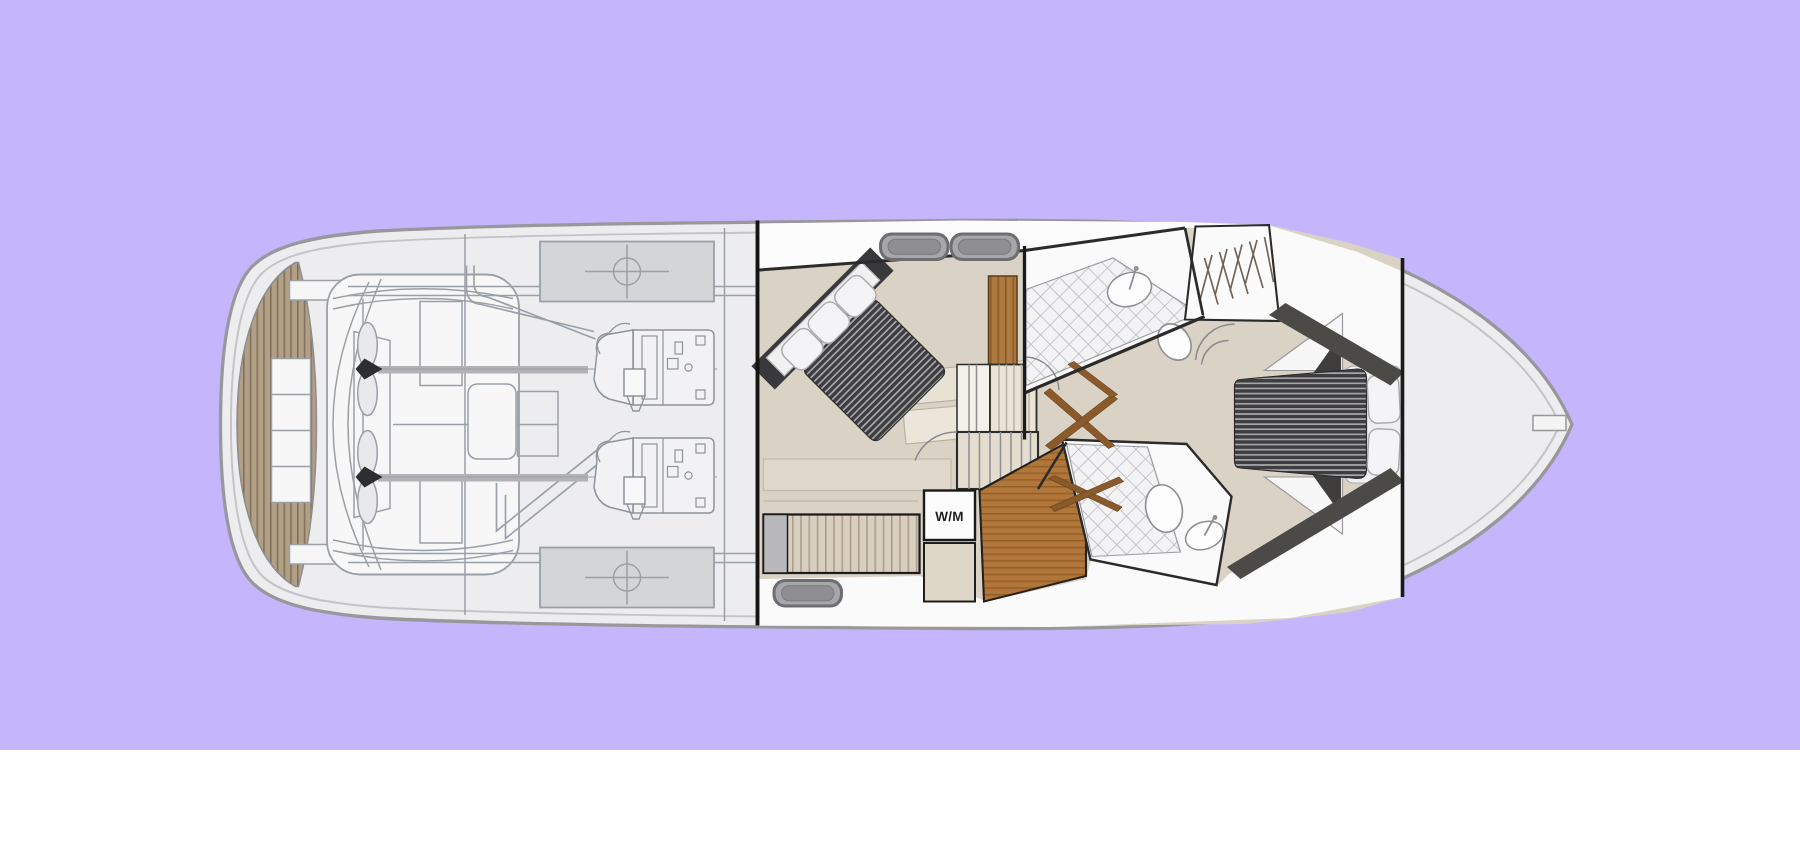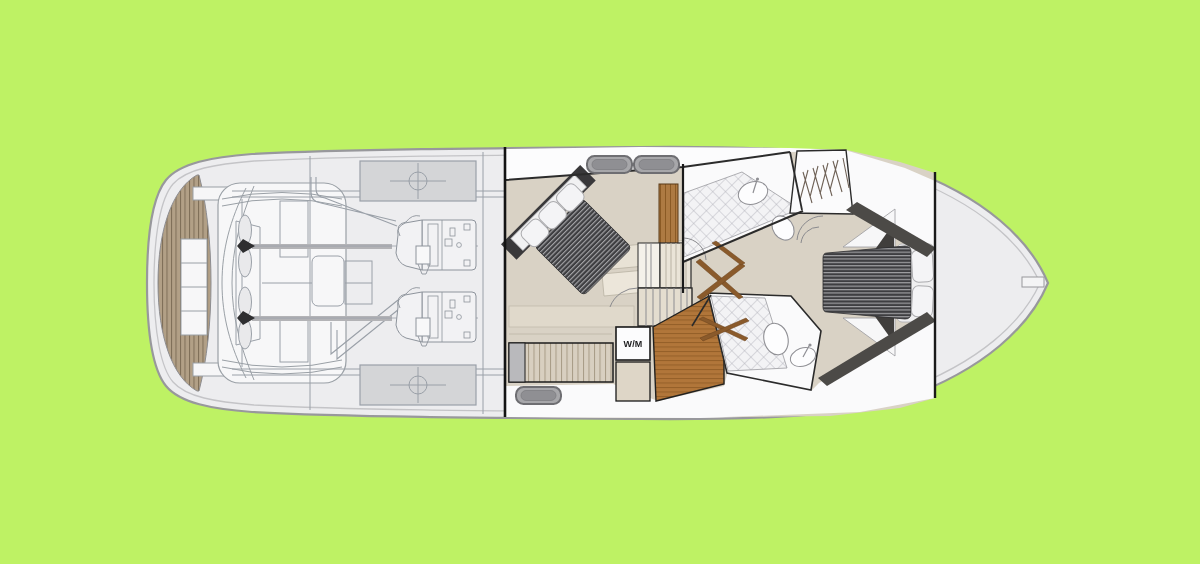--- a/index.html
+++ b/index.html
@@ -1,16 +1,16 @@
 <!DOCTYPE html>
 <html style="--page_bg: #ffffff; --hull_fill: #ededef; --hull_line: #98989c; --hull_inner_line: #c4c4c7; --wall_black: #1a1a1a; --wall_gray: #2b2b2b; --floor_beige: #d9d2c5; --floor_beige_light: #e8e2d5; --white_room: #fafafb; --teak: #b2a086; --teak_line: #7d6d57; --wood: #ad7a42; --wood_line: #8a5a24; --wood_floor: #b1763a; --louver: #d8cfc0; --mattress_dark: #3e3e41; --mattress_stripe: #a9a9ac; --pillow: #f4f4f6; --dark_furniture: #4c4a47; --dark_headboard: #39383a; --tile_bg: #f3f3f5; --tile_line: #b4b4ba; --hatch_fill: #a7a7aa; --hatch_inner: #8f8f93; --hatch_border: #6e6e72; --engine_line: #9aa0a8; --tank_fill: #d4d5d7; --shaft_gray: #b3b3b6; --door_wood: #8a5a2b;"><head>
 <meta charset="utf-8">
 <style>
   html,body{margin:0;padding:0;background:#ffffff;width:1200px;height:564px;overflow:hidden;}
-  .stage{width:1200px;height:564px;position:relative;background:#bef264;}
+  .stage{width:1200px;height:500px;position:relative;background:#c4b5fd;}
   svg{display:block;}
   text.wm{font-family:"Liberation Sans",sans-serif;font-size:9px;font-weight:bold;fill:#1d1d1f;letter-spacing:.2px;}
 </style>
 </head>
 <body>
 
 <div class="stage">
 <svg width="1200" height="564" viewBox="0 0 1200 564">
   <defs>
     <pattern id="teakP" width="4.5" height="9" patternUnits="userSpaceOnUse">

